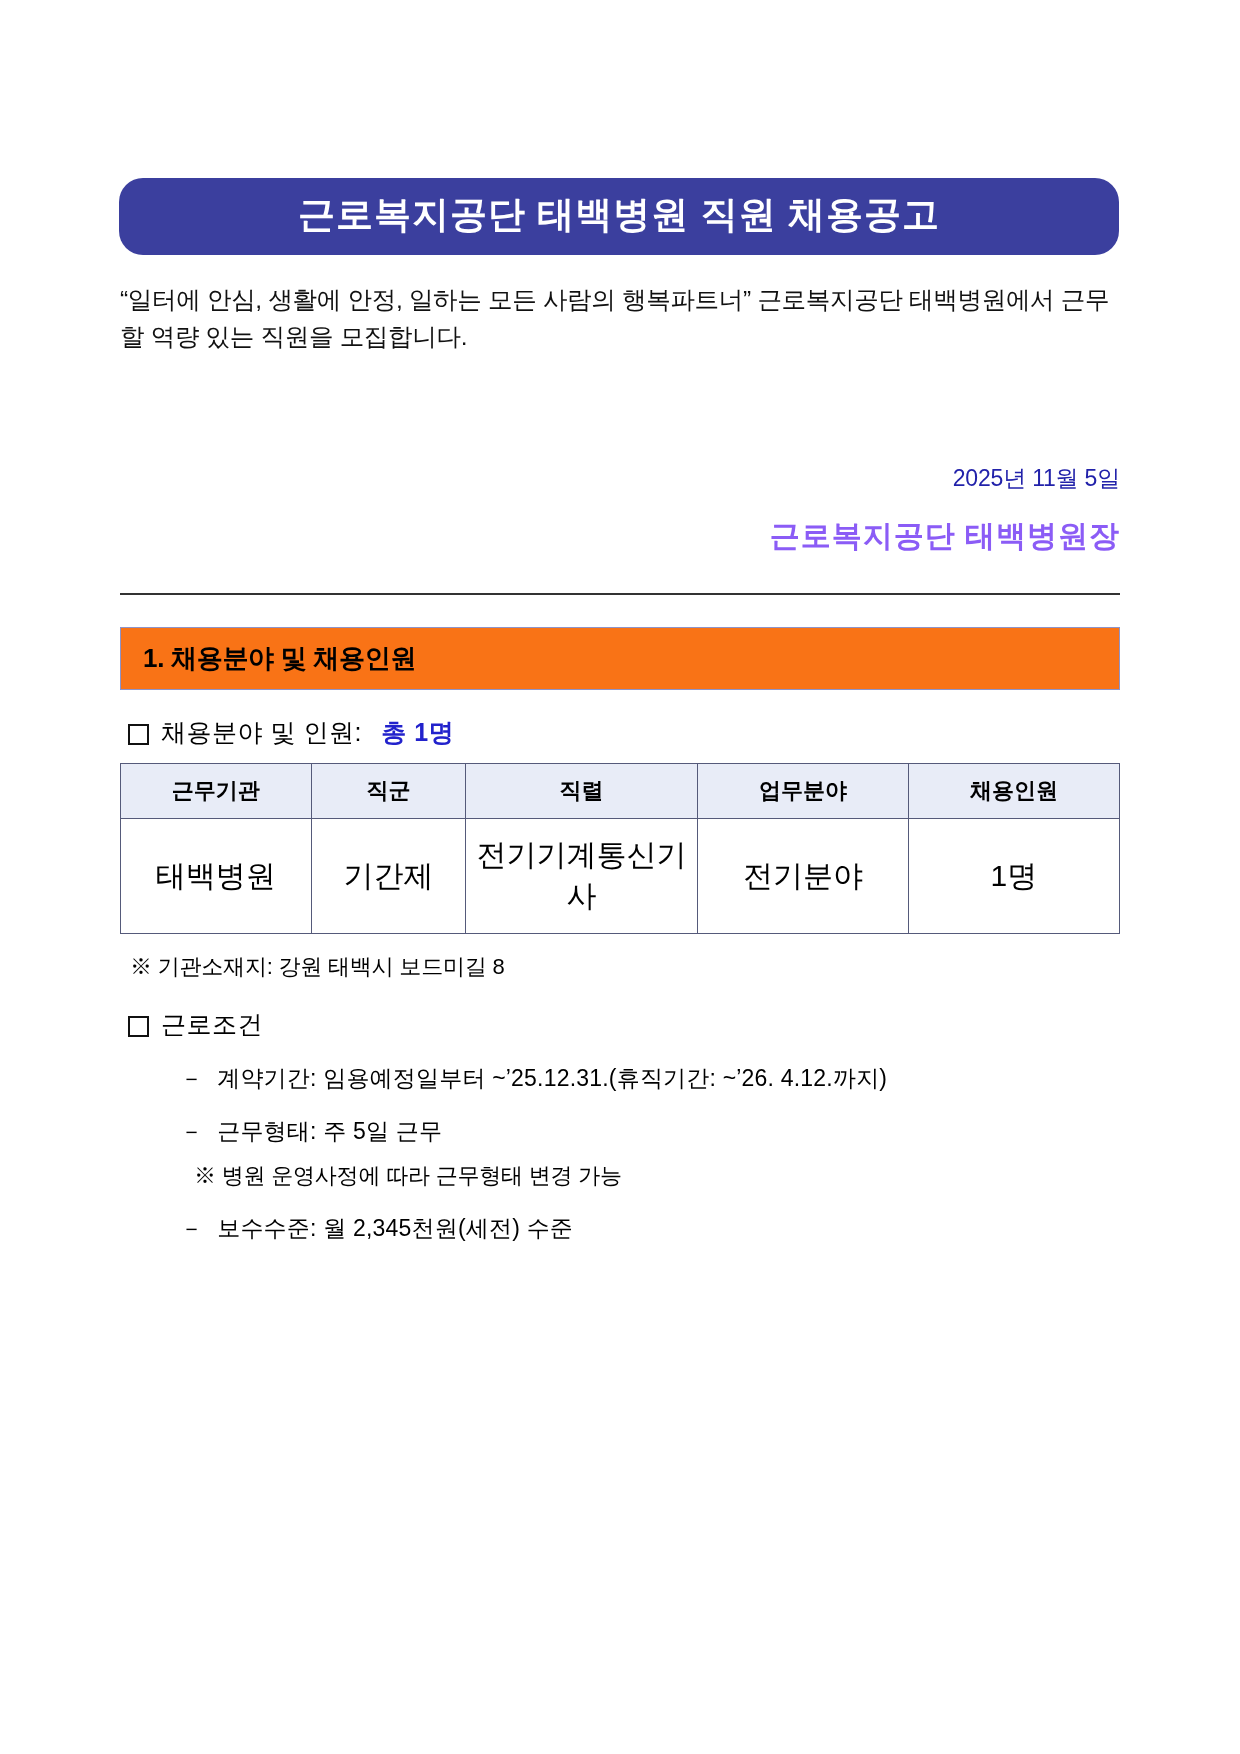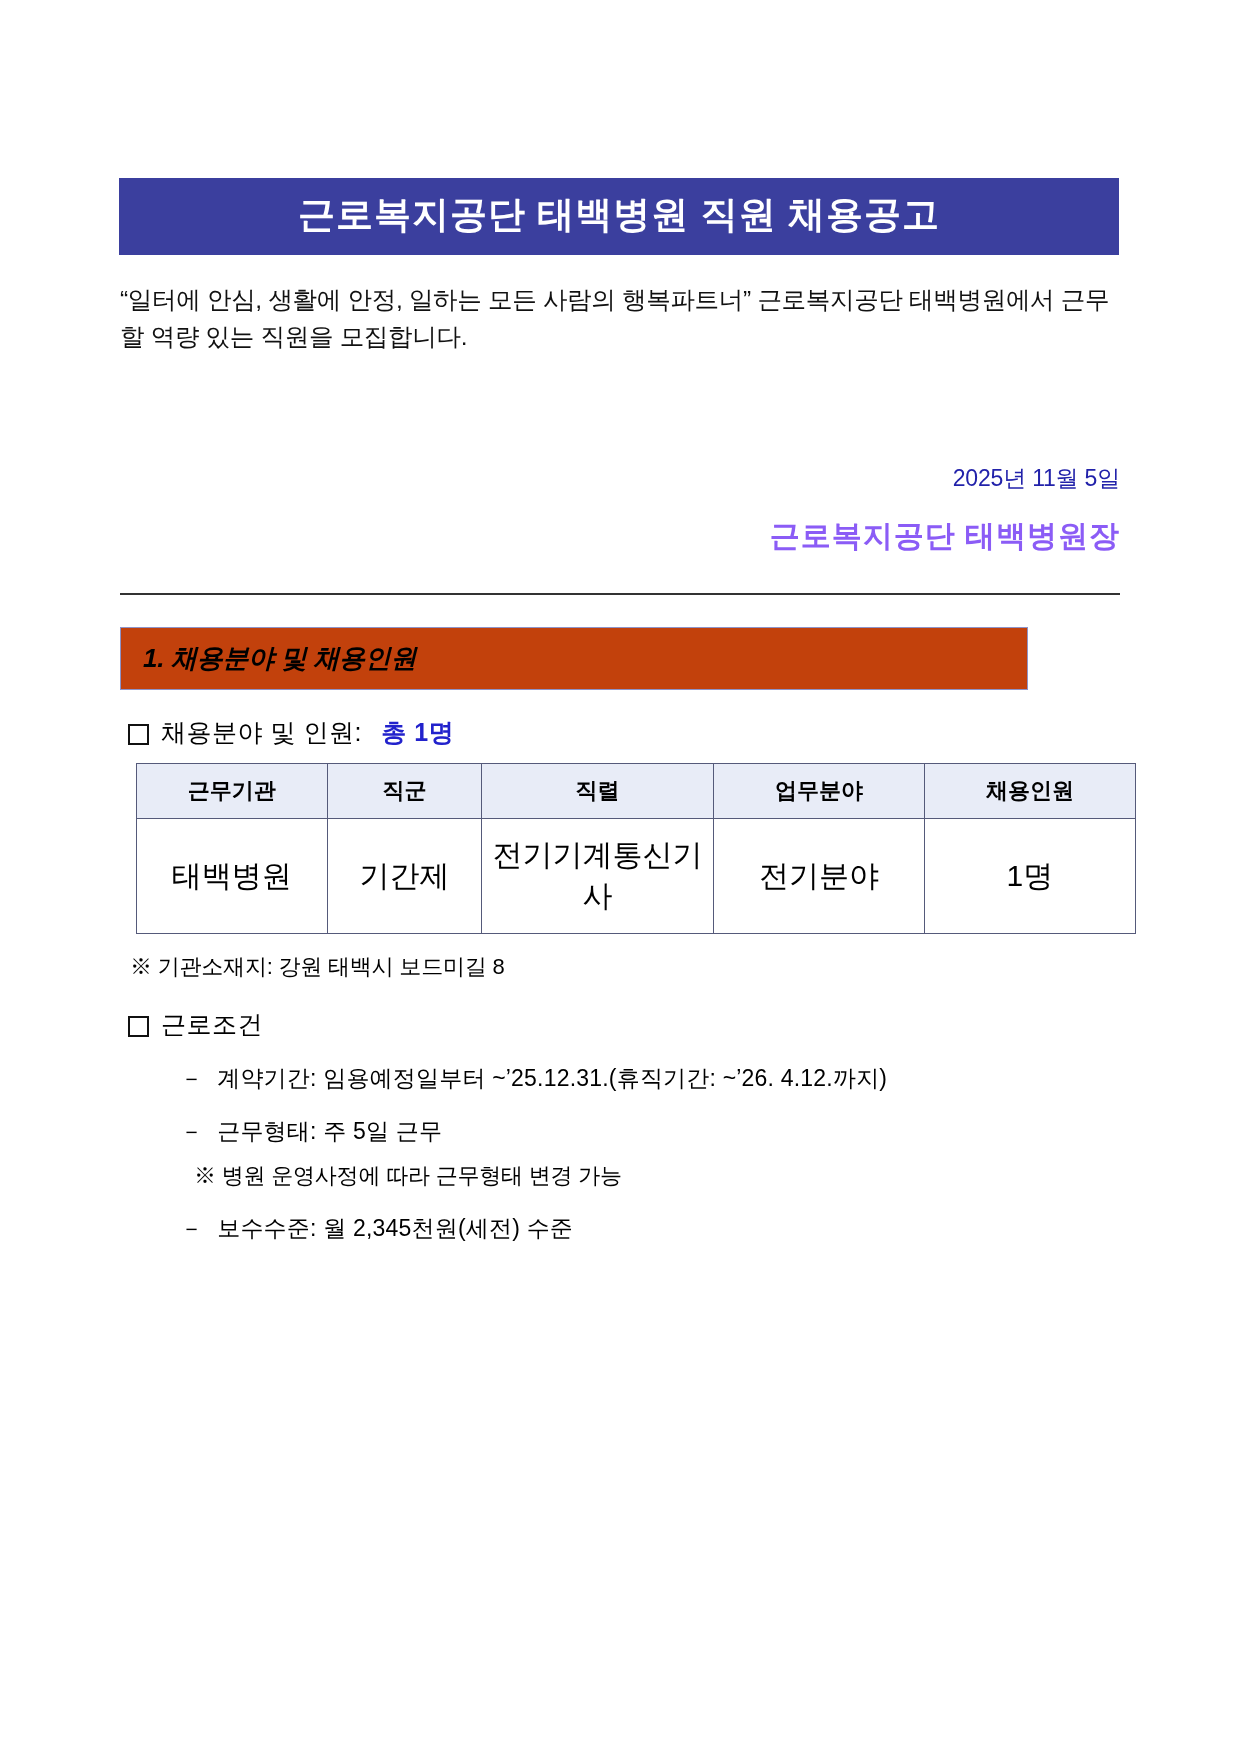--- a/index.html
+++ b/index.html
@@ -30,20 +30,21 @@
     color: #ffffff;
     text-align: center;
     font-size: 37px;
     font-weight: bold;
     letter-spacing: 1px;
     padding: 17px 0 19px 0;
     line-height: 1.1;
     width: 1000px;
     margin-left: -1px;
     box-sizing: border-box;
+    border-radius: 24px;
   }
 
   
   .intro {
     margin-top: 26px;
     font-size: 24.5px;
     line-height: 1.52;
     letter-spacing: -0.3px;
     color: #111111;
     width: 1000px;
@@ -72,29 +73,28 @@
     margin-top: 36px;
     border: none;
     border-top: 2px solid #333333;
     width: 1000px;
     margin-left: 0;
   }
 
   
   .section-head {
     margin-top: 32px;
-    background: #c2410c;
+    background: #f97316;
     border: 1px solid #8e93c8;
     font-size: 26px;
     font-weight: bold;
     padding: 13px 0 13px 22px;
-    width: 908px;
+    width: 1000px;
     box-sizing: border-box;
     letter-spacing: -0.3px;
-    font-style: italic;
   }
 
   
   .lv1 {
     display: flex;
     align-items: flex-start;
     margin-top: 26px;
     font-size: 25px;
     letter-spacing: 0.5px;
   }
@@ -152,21 +152,20 @@
     padding-left: 10px;
     margin-top: 18px;
     letter-spacing: -0.2px;
   }
 
   
   table.recruit {
     margin-top: 14px;
     border-collapse: collapse;
     width: 1000px;
-    margin-left: 16px;
     table-layout: fixed;
   }
   table.recruit th {
     background: #e8ecf7;
     border: 1px solid #555a7a;
     font-size: 22px;
     font-weight: bold;
     padding: 12px 0;
     text-align: center;
   }

